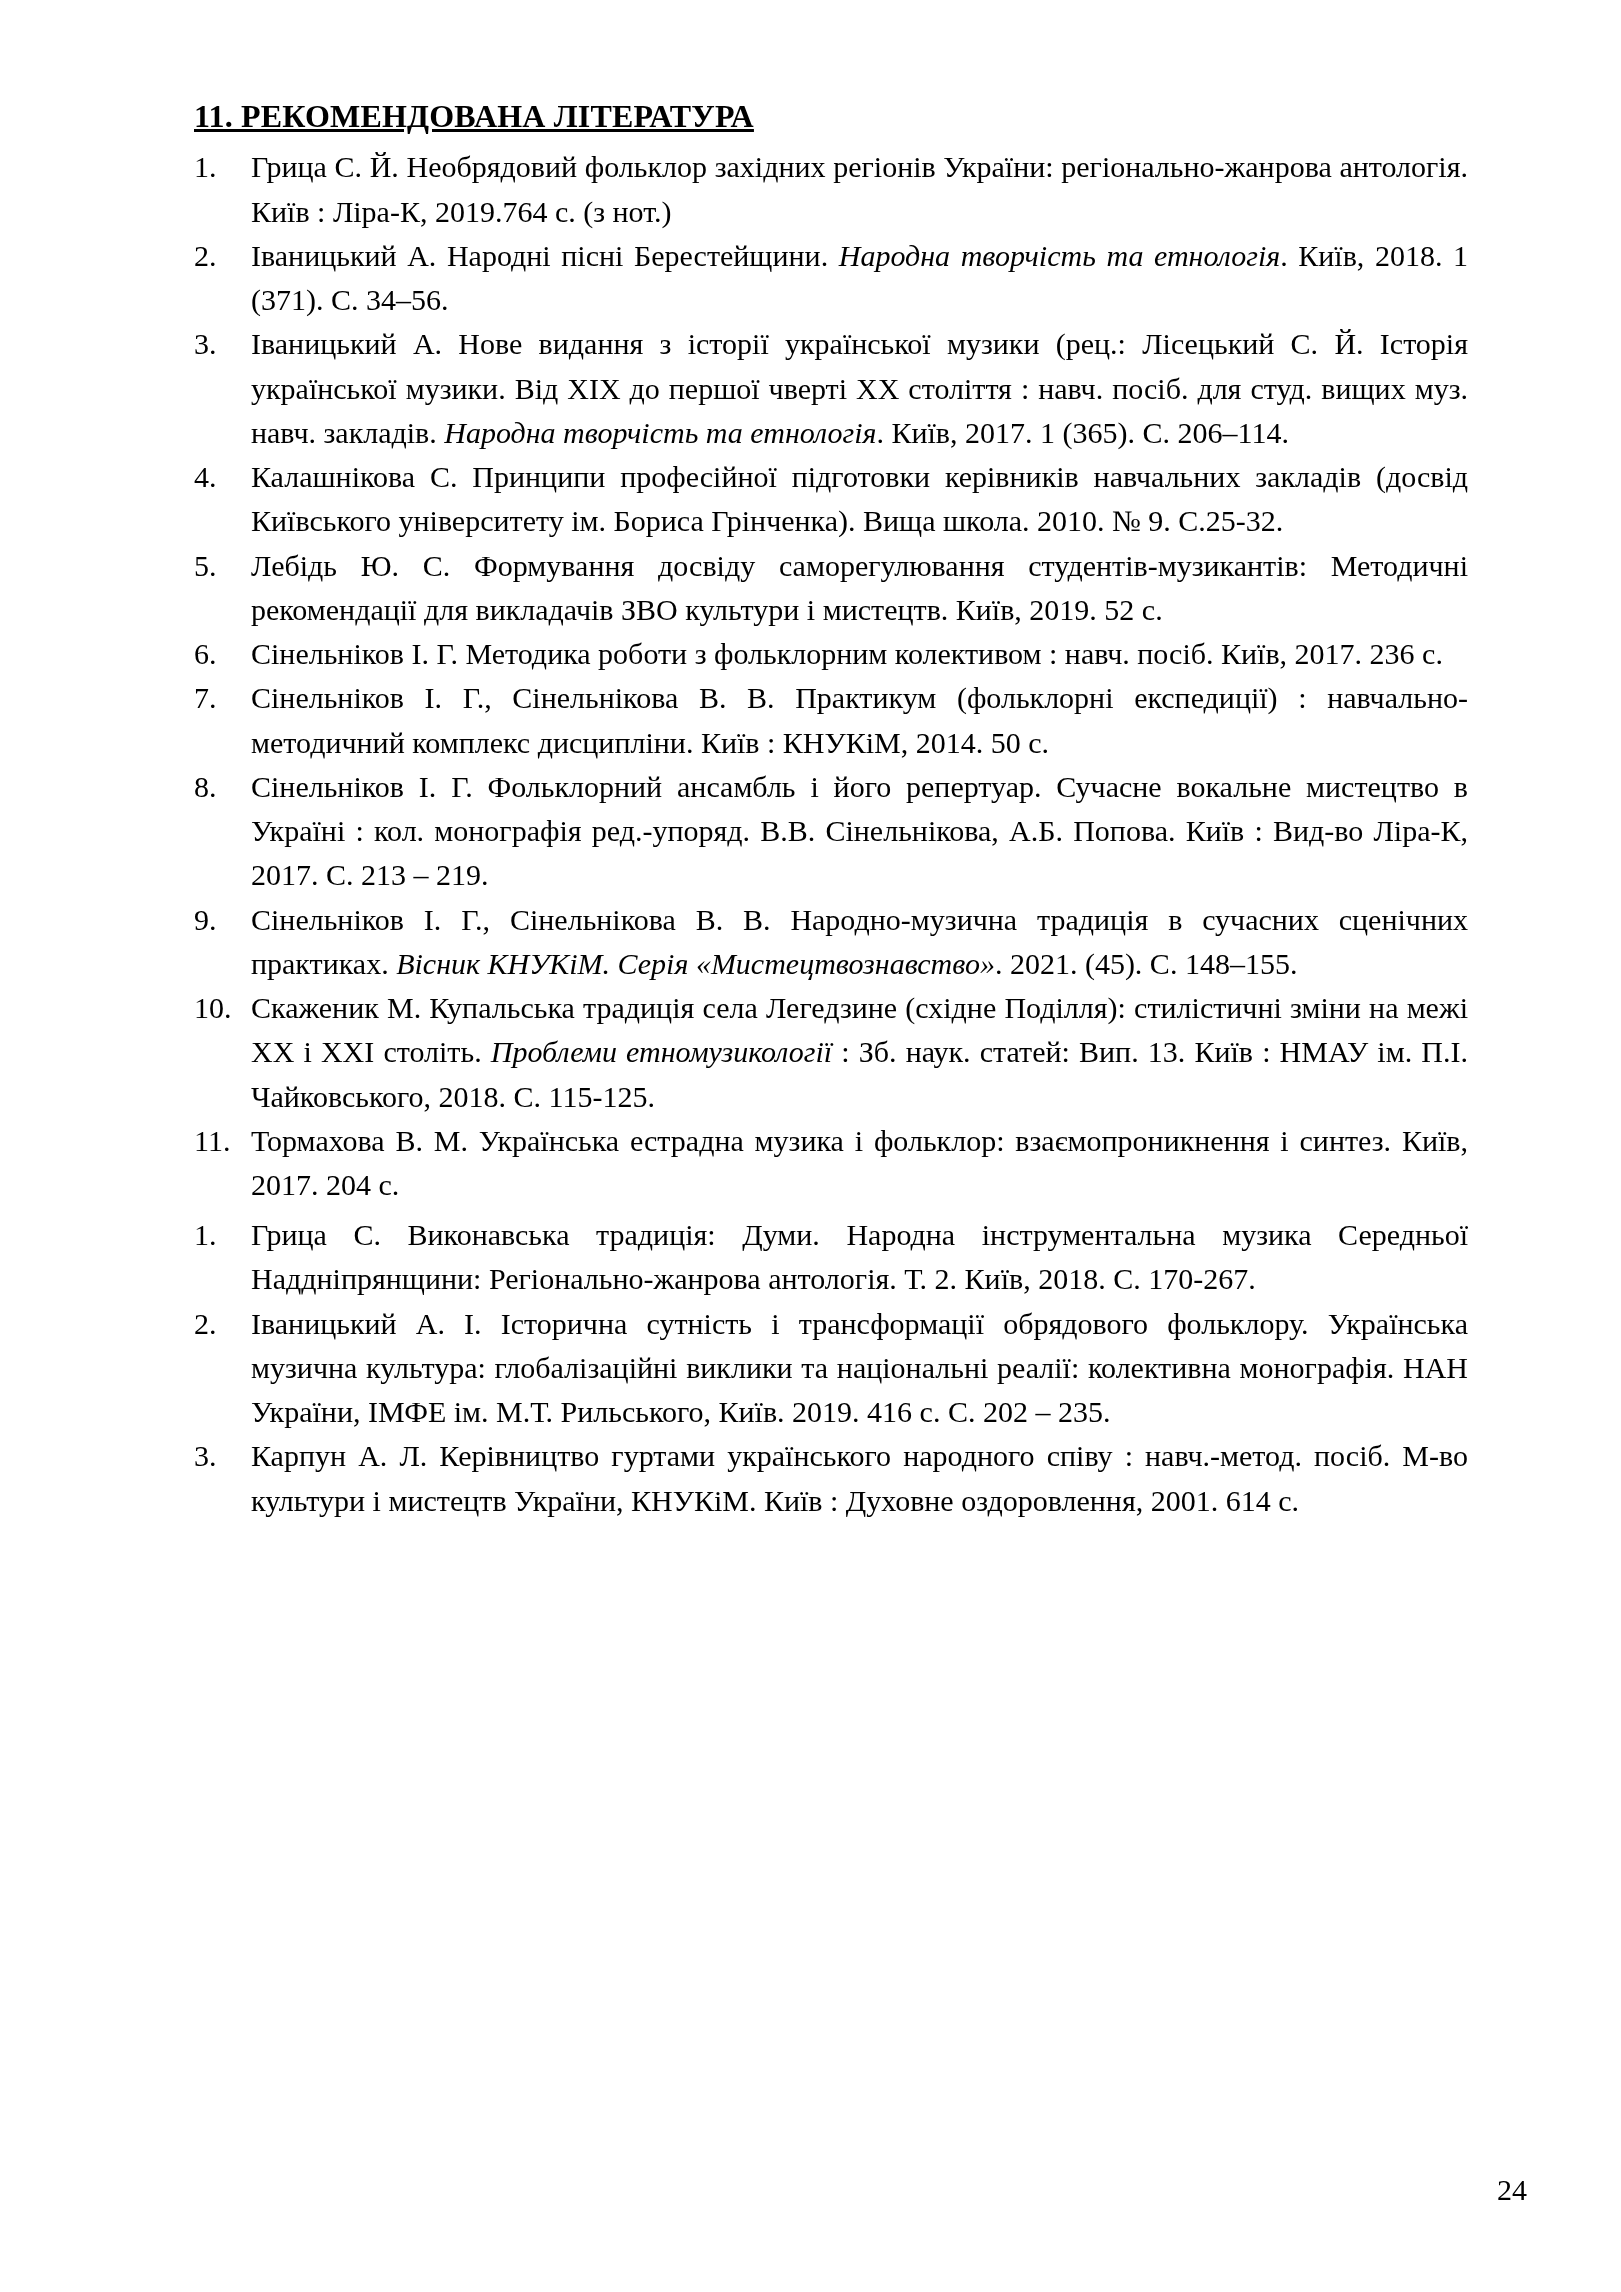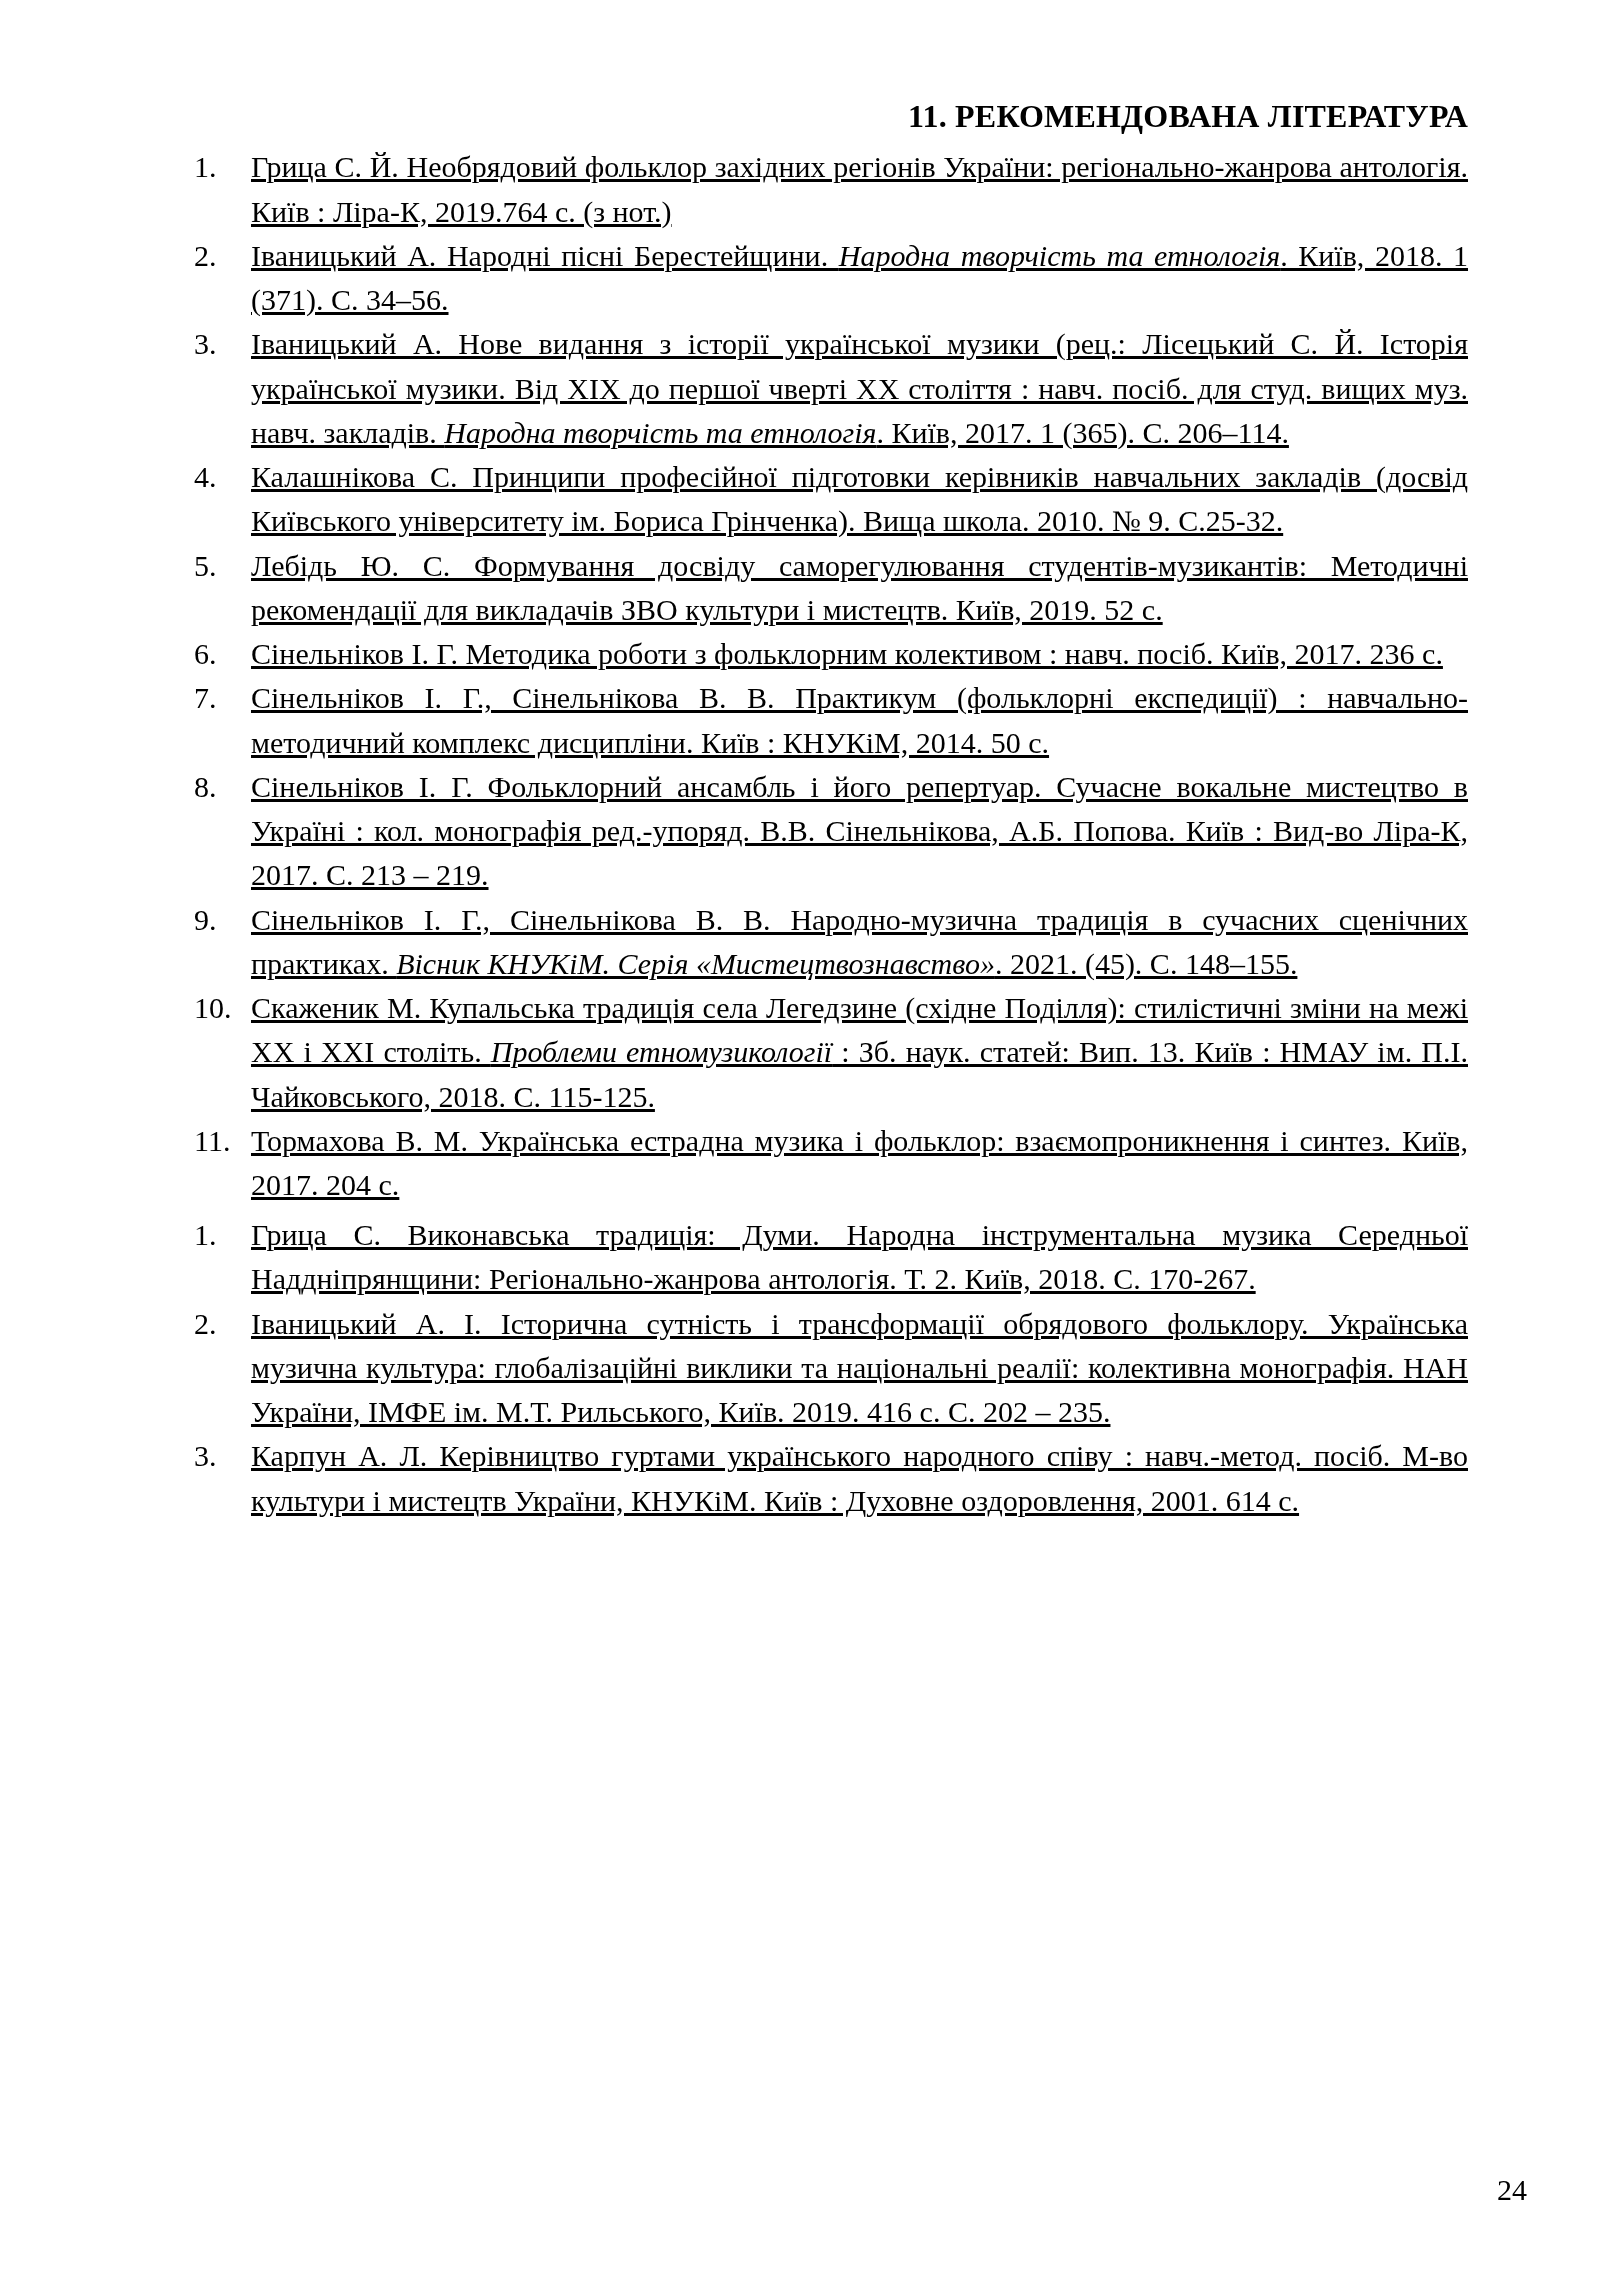--- a/index.html
+++ b/index.html
@@ -24,46 +24,46 @@
   .content {
     position: absolute;
     left: 194px;
     top: 94px;
     width: 1274px;
   }
 
   h1.doc-title {
     font-size: 32px;
     font-weight: bold;
-    text-align: right;
+    text-align: left;
     margin: 0 0 0 0;
     padding: 0;
     line-height: 1.42;
     letter-spacing: 0.2px;
+    text-decoration: underline;
   }
 
   h2.section-title {
     font-size: 30px;
     font-weight: bold;
     text-align: center;
     margin: 14.7px 0 0 0;
     padding: 0;
     line-height: 1.42;
   }
 
   h2.section-title.aux {
     margin-top: 84px;
   }
 
   ol.biblio {
     list-style: none;
     margin: 5.9px 0 0 0;
     padding: 0;
     counter-reset: biblio;
-    text-decoration: underline;
   }
 
   ol.biblio > li {
     position: relative;
     counter-increment: biblio;
     padding-left: 57px;
     margin: 0 0 0 0;
     font-size: 30px;
     line-height: 1.475;
     text-align: justify;

